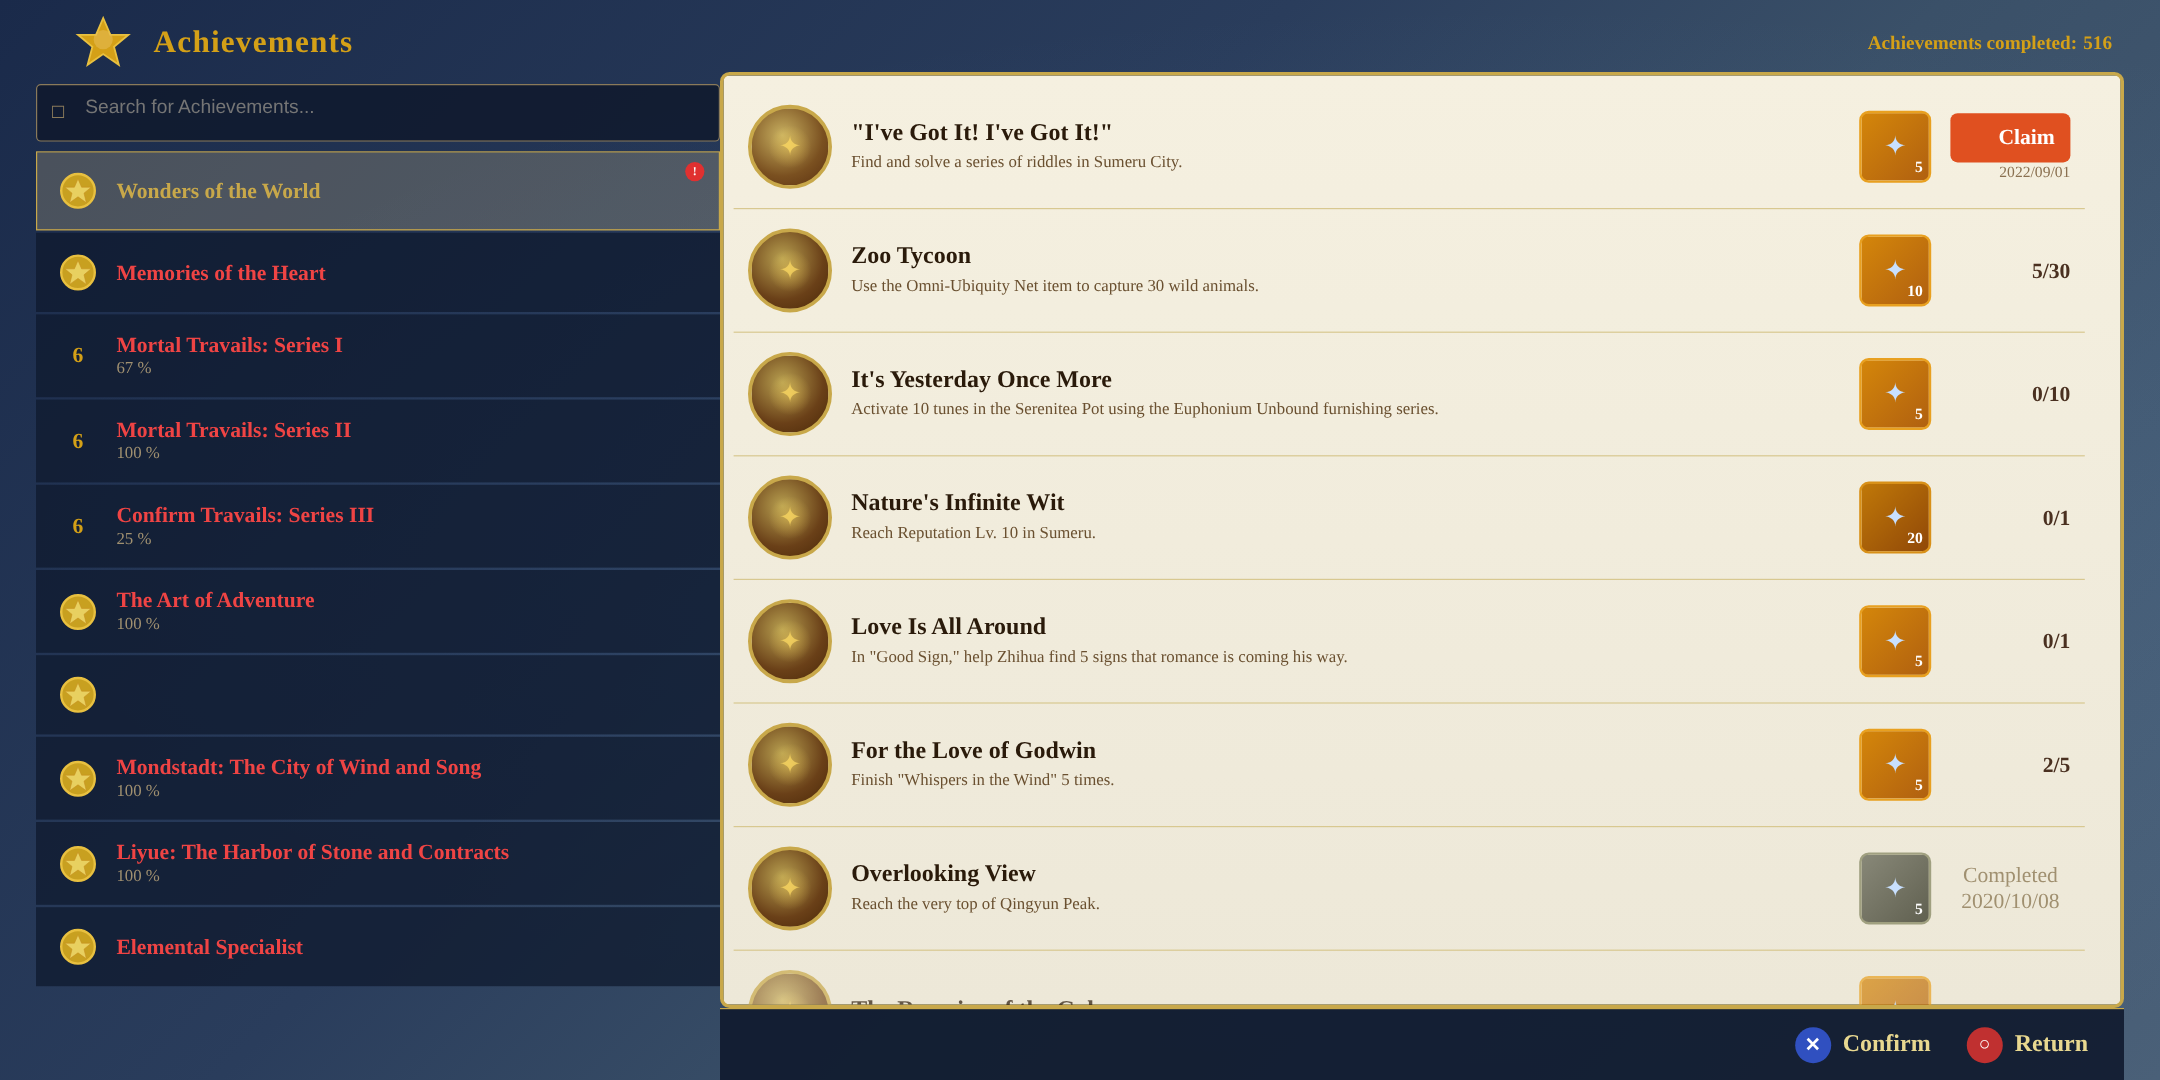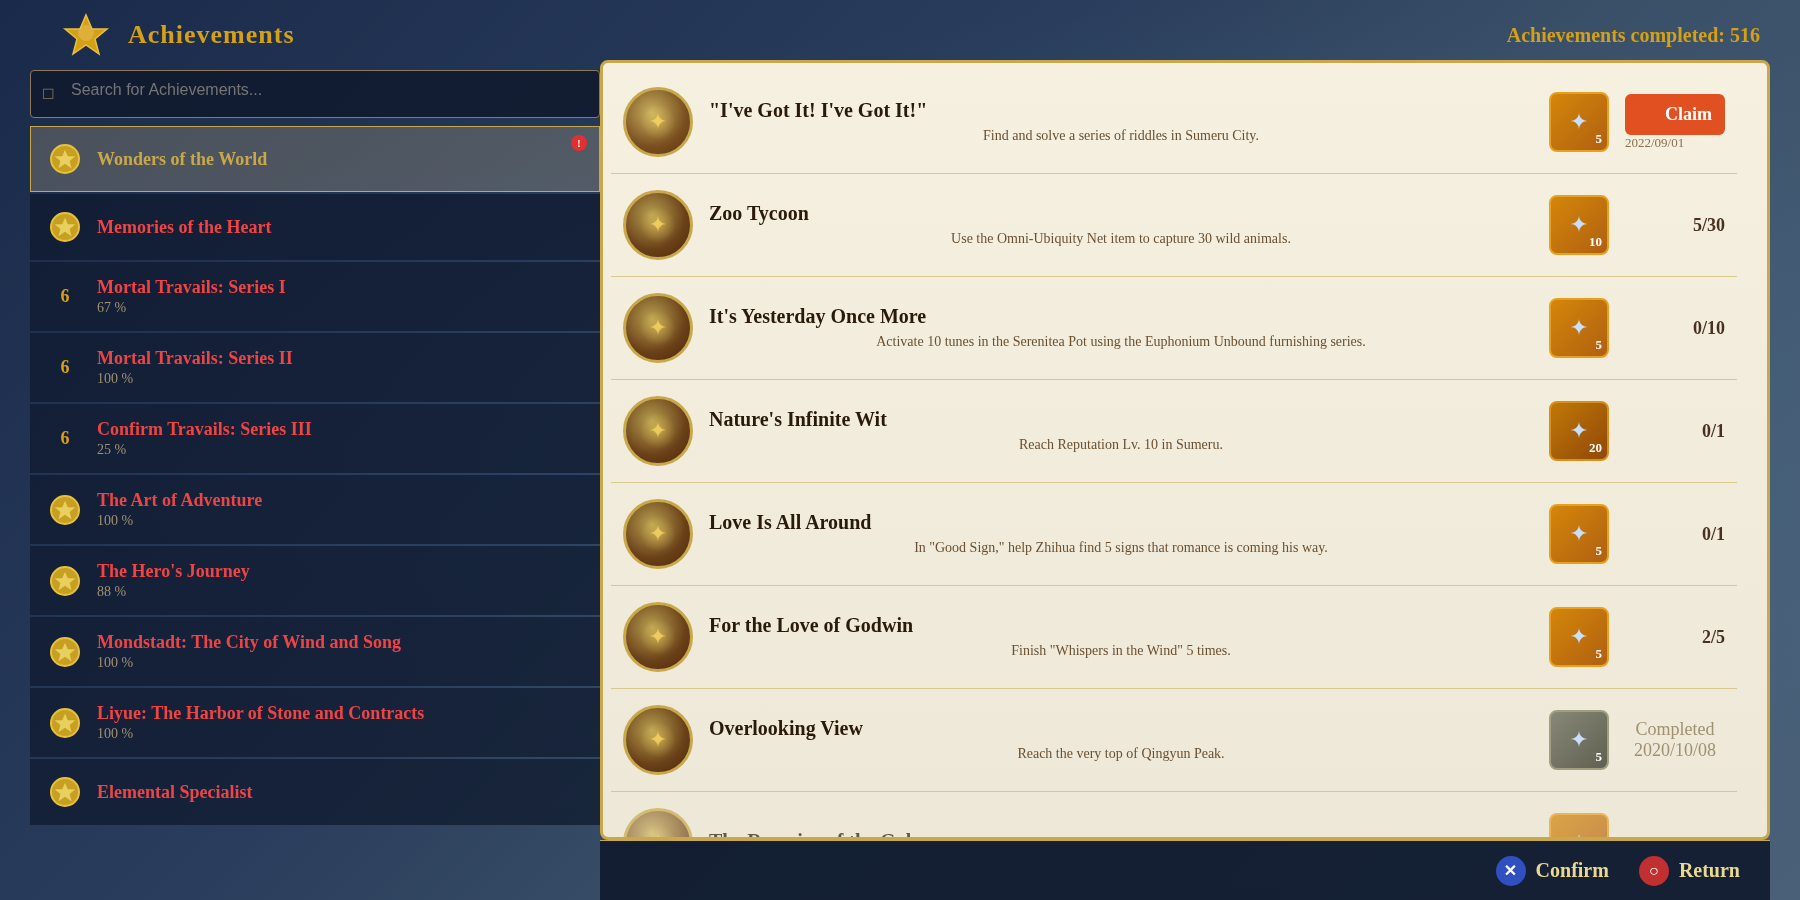--- a/index.html
+++ b/index.html
@@ -58,21 +58,21 @@
     }
 
     .header-right {
       color: #c8b870;
       font-size: 20px;
     }
 
     .header-right span {
       color: #d4a017;
       font-weight: bold;
-      font-size: 20px;
+      font-size: 16px;
     }
 
     
     .sidebar {
       position: absolute;
       top: 70px;
       left: 30px;
       width: 570px;
       bottom: 0;
       display: flex;
@@ -259,21 +259,20 @@
       font-size: 20px;
       font-weight: bold;
       color: #2a1a0a;
       margin-bottom: 4px;
     }
 
     .ach-desc {
       font-size: 14px;
       color: #6a5030;
       line-height: 1.4;
-      text-align: center;
     }
 
     .ach-points {
       width: 60px;
       height: 60px;
       background: linear-gradient(135deg, #d4860a 0%, #b06010 100%);
       border: 2px solid #e8a020;
       border-radius: 8px;
       display: flex;
       flex-direction: column;
@@ -309,21 +308,21 @@
       font-size: 18px;
       font-weight: bold;
       padding: 10px 13px;
       border-radius: 6px;
       cursor: pointer;
     }
 
     .ach-status-date {
       color: #8a7050;
       font-size: 13px;
-      text-align: left;
+      text-align: right;
     }
 
     .ach-status-progress {
       color: #4a3020;
       font-size: 18px;
       font-weight: bold;
     }
 
     .ach-status-completed {
       color: #a09070;
@@ -484,24 +483,20 @@
         <span class="sidebar-item-percent">100 %</span>
       </div>
     </div>
 
     <div class="sidebar-item">
       <div class="sidebar-item-icon">
         <svg width="32" height="32" viewBox="0 0 32 32">
           <circle cx="16" cy="16" r="14" fill="#c8a020" stroke="#e8c040" stroke-width="2"></circle>
           <polygon points="16,6 19,13 27,13 21,18 23,26 16,21 9,26 11,18 5,13 13,13" fill="#e8d060" stroke="#c89020" stroke-width="0.5"></polygon>
         </svg>
-      </div>
-      <div class="sidebar-item-text">
-        <span class="sidebar-item-name">The Hero's Journey</span>
-        <span class="sidebar-item-percent">88 %</span>
       </div>
     </div>
 
     <div class="sidebar-item">
       <div class="sidebar-item-icon">
         <svg width="32" height="32" viewBox="0 0 32 32">
           <circle cx="16" cy="16" r="14" fill="#c8a020" stroke="#e8c040" stroke-width="2"></circle>
           <polygon points="16,6 19,13 27,13 21,18 23,26 16,21 9,26 11,18 5,13 13,13" fill="#e8d060" stroke="#c89020" stroke-width="0.5"></polygon>
         </svg>
       </div>

